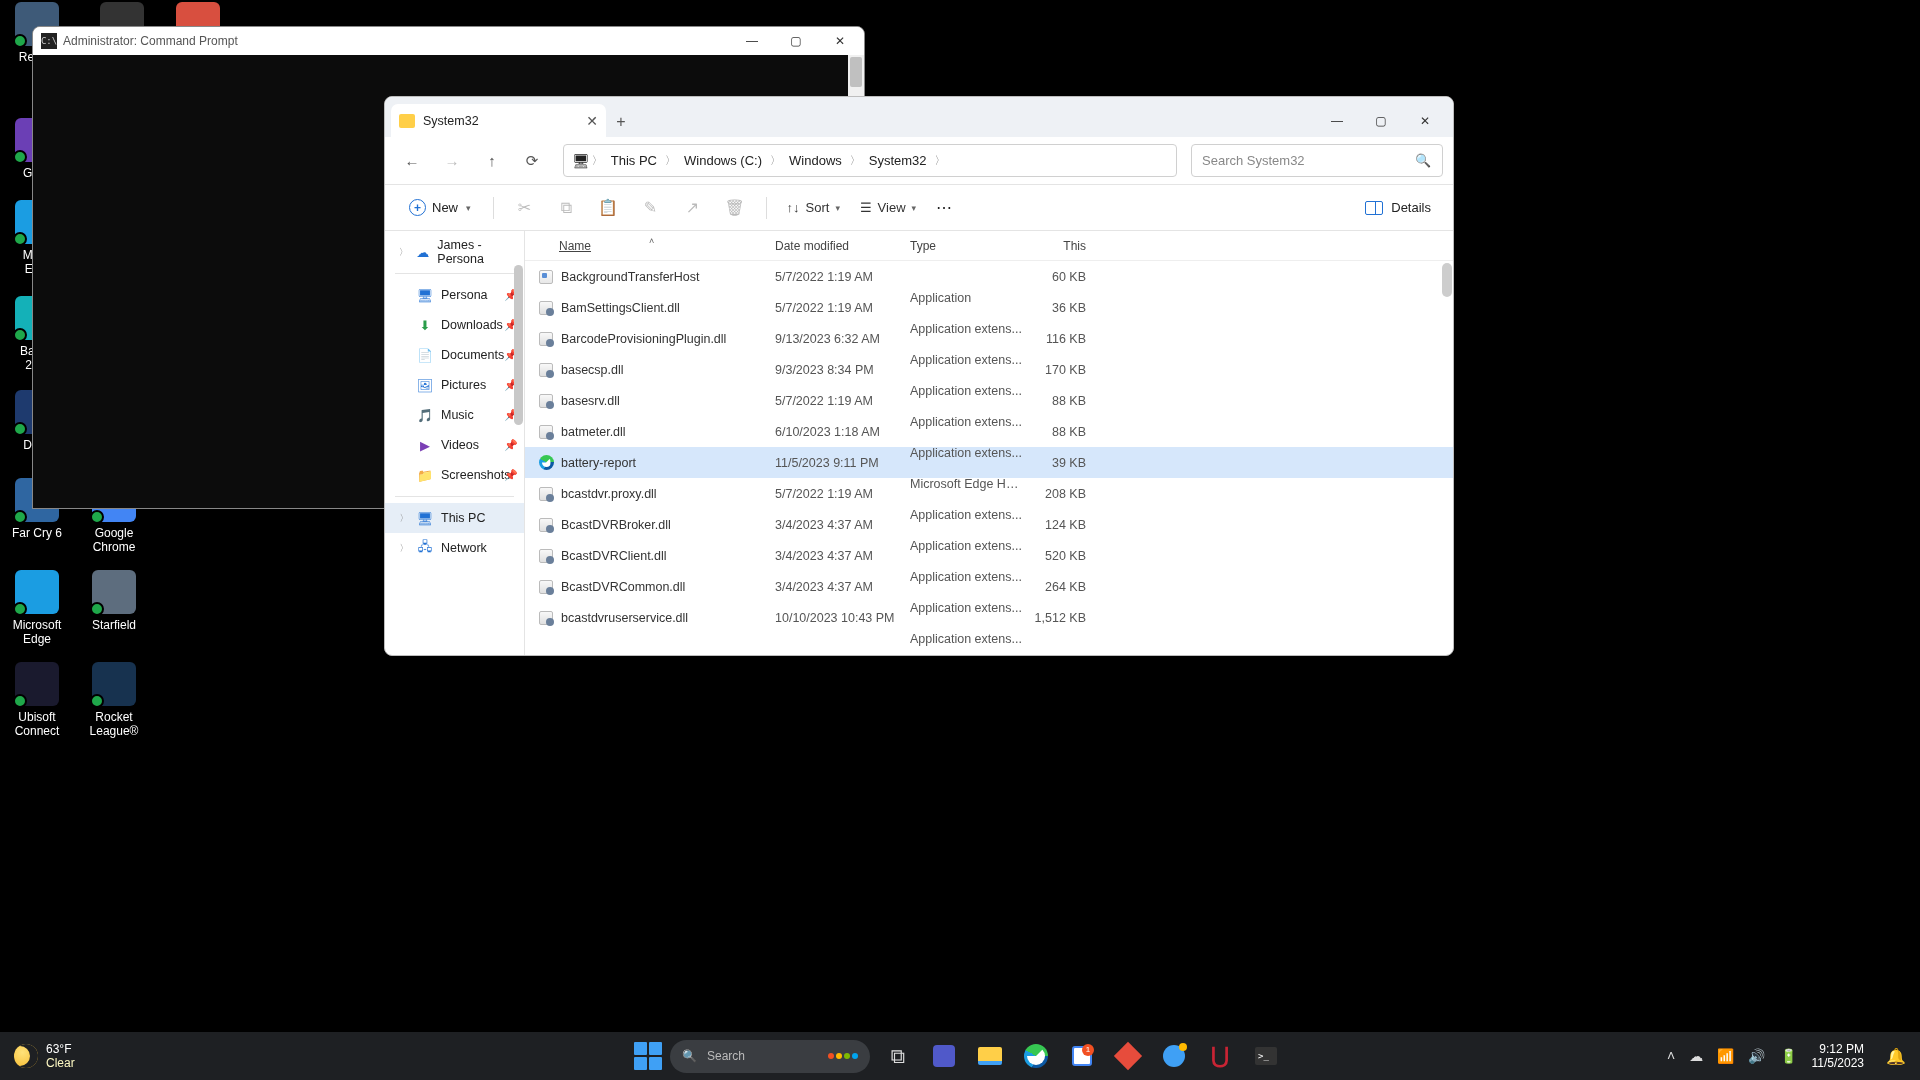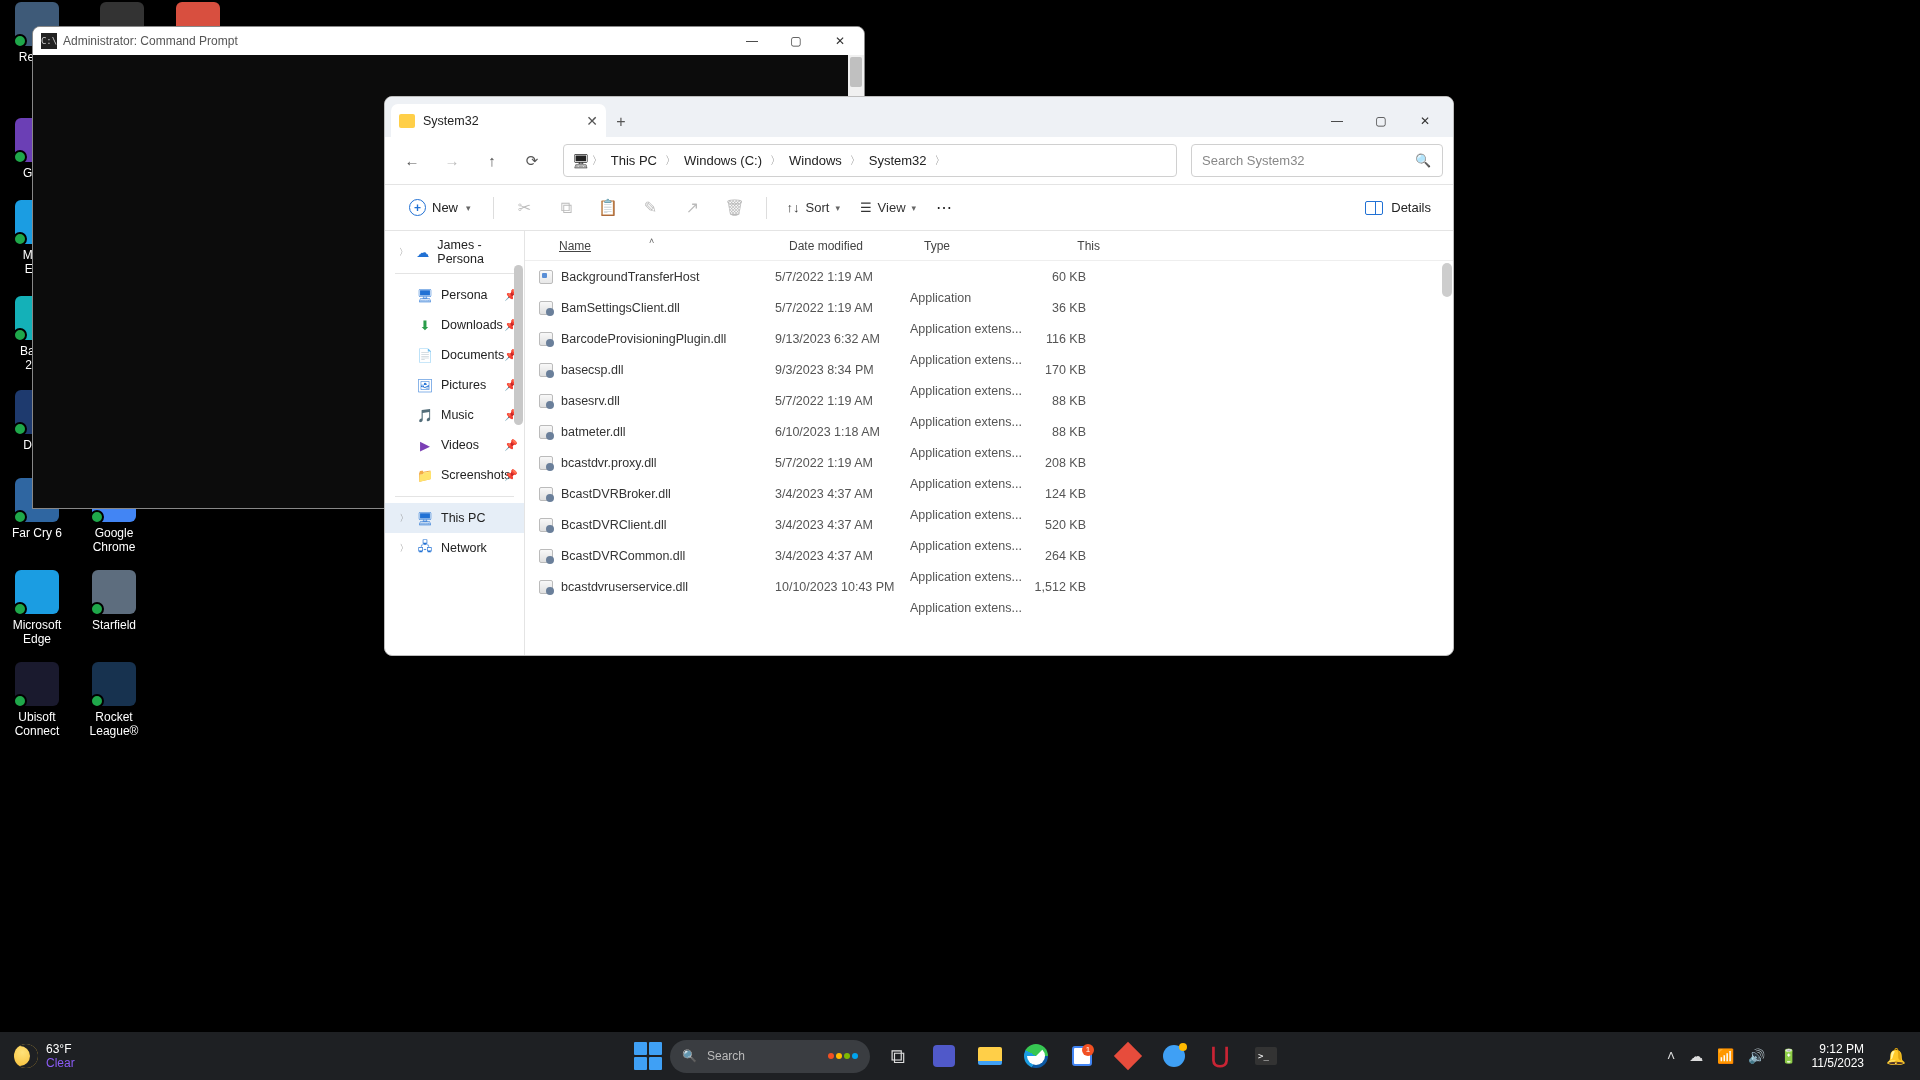--- a/index.html
+++ b/index.html
@@ -60,21 +60,21 @@
 .ex-side .sitem .sicon { width: 16px; height: 16px; display: flex; align-items: center; justify-content: center; font-size: 13px; }
 .ex-side .sitem .pin { position: absolute; right: 6px; color: #888; font-size: 11px; }
 .ex-side hr { border: none; border-top: 1px solid #e4e4e4; margin: 6px 10px; }
 .side-scroll { position: absolute; right: 0; top: 0; width: 11px; height: 100%; }
 .side-thumb { position: absolute; right: 1px; top: 34px; width: 9px; height: 160px; background: #c8c8c8; border-radius: 5px; }
 
 .ex-list { flex: 1; display: flex; flex-direction: column; position: relative; }
 .ex-cols { display: flex; height: 30px; align-items: center; border-bottom: 1px solid #eee; color: #444; font-size: 12px; padding-left: 12px; }
 .ex-cols .col { cursor: pointer; position: relative; }
 .c-name { width: 238px; padding-left: 22px; text-decoration: underline; }
-.c-date { width: 135px; margin-left: 14px; }
+.c-date { width: 135px; }
 .c-type { width: 112px; }
 .c-size { width: 72px; text-align: right; padding-right: 8px; }
 .sort-ind { position: absolute; left: 112px; top: -3px; font-size: 9px; color: #666; }
 
 .ex-rows { flex: 1; overflow: hidden; }
 .row { display: flex; height: 31px; align-items: center; padding-left: 12px; font-size: 12.5px; color: #333; cursor: pointer; }
 .row.sel { background: #d6e7fb; }
 .row .ricon { width: 18px; height: 18px; margin-right: 6px; display: flex; align-items: center; justify-content: center; }
 .row .rname { width: 214px; overflow: hidden; text-overflow: ellipsis; white-space: nowrap; }
 .row .rdate { width: 135px; color: #555; }
@@ -412,20 +412,29 @@
             </div>
             <div class="row">
               <div class="ricon">
                 <div class="fileicon-gear"></div>
               </div>
               <div class="rname">batmeter.dll</div>
               <div class="rdate">6/10/2023 1:18 AM</div>
               <div class="rtype">Application extens...</div>
               <div class="rsize">88 KB</div>
             </div>
+            <div class="row sel">
+              <div class="ricon">
+                <div class="fileicon-edge"></div>
+              </div>
+              <div class="rname">battery-report</div>
+              <div class="rdate">11/5/2023 9:11 PM</div>
+              <div class="rtype">Microsoft Edge HT...</div>
+              <div class="rsize">39 KB</div>
+            </div>
             <div class="row">
               <div class="ricon">
                 <div class="fileicon-gear"></div>
               </div>
               <div class="rname">bcastdvr.proxy.dll</div>
               <div class="rdate">5/7/2022 1:19 AM</div>
               <div class="rtype">Application extens...</div>
               <div class="rsize">208 KB</div>
             </div>
             <div class="row">
@@ -473,21 +482,21 @@
 
   </div>
 
 </div>
 
 <div class="taskbar">
   <div class="tb-weather">
     <div class="moon"></div>
     <div>
       <div>63°F</div>
-      <div style="color:#8b5cf6">Clear</div>
+      <div style="color:#fef9c3">Clear</div>
     </div>
   </div>
 
   <div class="tb-center">
     <div class="tb-start">
         <div></div>
         <div></div>
         <div></div>
         <div></div>
       </div>

